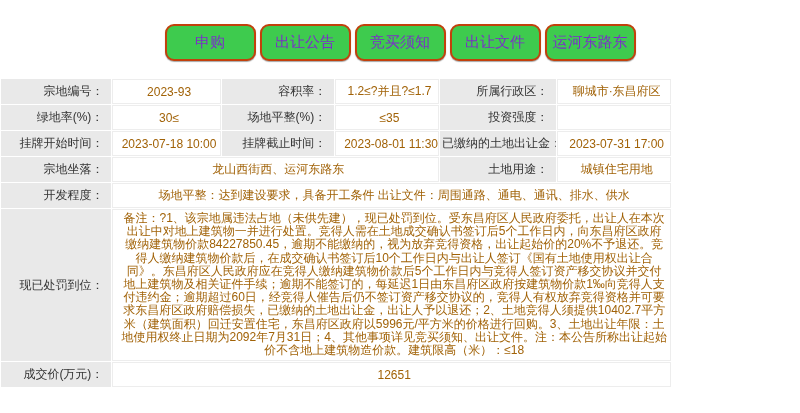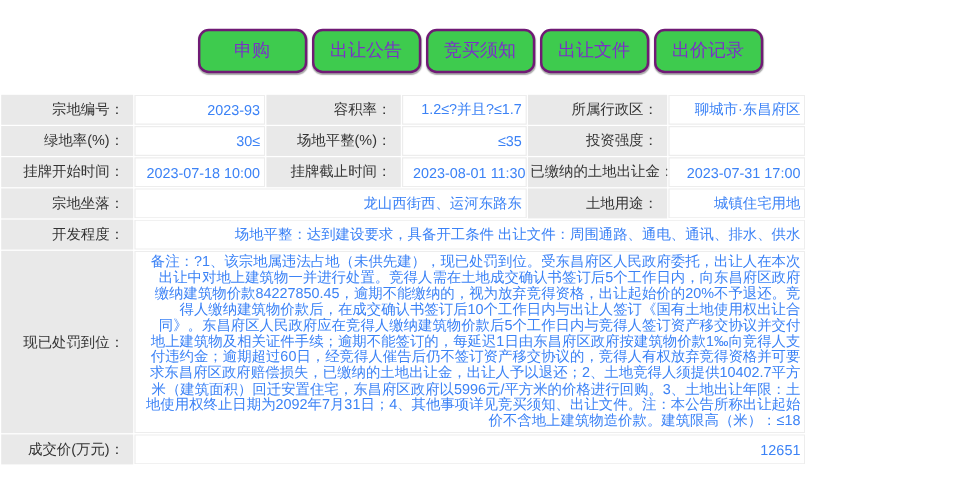--- a/index.html
+++ b/index.html
@@ -13,21 +13,21 @@
     height: 78px;
     display: flex;
     align-items: center;
     justify-content: center;
     gap: 4px;
     padding-top: 6px;
   }
   .btn {
     width: 91px; height: 37px;
     background: #3ecb4e;
-    border: 2px solid #701a75;
+    border: 2px solid #c2410c;
     border-radius: 9px;
     color: #7a30c8;
     font-size: 15px;
     font-family: "Liberation Sans", sans-serif;
     cursor: pointer;
     box-shadow: 0 1px 1px rgba(0,0,0,0.35);
   }
   table.info {
     width: 672px;
     border-collapse: separate;
@@ -39,22 +39,22 @@
   td.label {
     background: #e9e9e9;
     color: #333333;
     text-align: right;
     padding: 4px 8px 4px 2px;
     height: 24px;
     white-space: nowrap;
   }
   td.value {
     background: #ffffff;
-    color: #3b82f6;
-    text-align: right;
+    color: #a16207;
+    text-align: center;
     padding: 4px 4px 4px 9px;
     height: 24px;
     box-shadow: inset 0 0 0 1px #ededed;
     white-space: nowrap;
   }
   td.value.longtext {
     white-space: normal;
     word-break: break-all;
     line-height: 13.2px;
     padding-top: 3px;
@@ -63,21 +63,21 @@
   td.label.vmid { vertical-align: middle; }
 </style>
 </head>
 <body>
 
 <div class="toolbar">
   <button class="btn">申购</button>
   <button class="btn">出让公告</button>
   <button class="btn">竞买须知</button>
   <button class="btn">出让文件</button>
-  <button class="btn">出价记录</button>
+  <button class="btn">运河东路东</button>
 </div>
 
 <table class="info">
   <colgroup>
     <col style="width:16.6%">
       <col style="width:16.3%">
       <col style="width:16.9%">
     <col style="width:15.6%">
       <col style="width:17.5%">
       <col style="width:17.1%">

